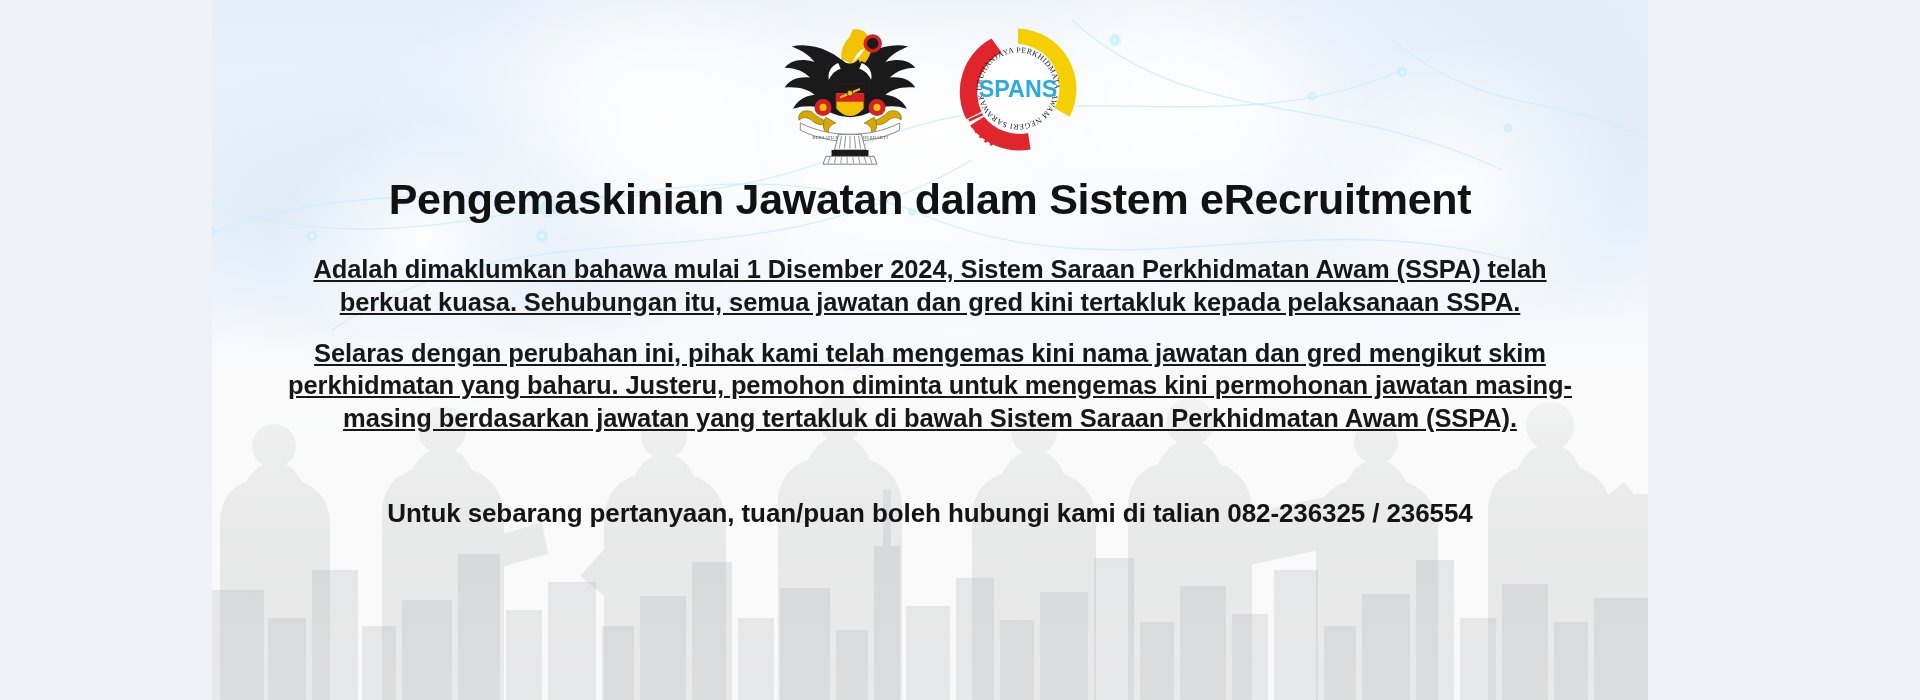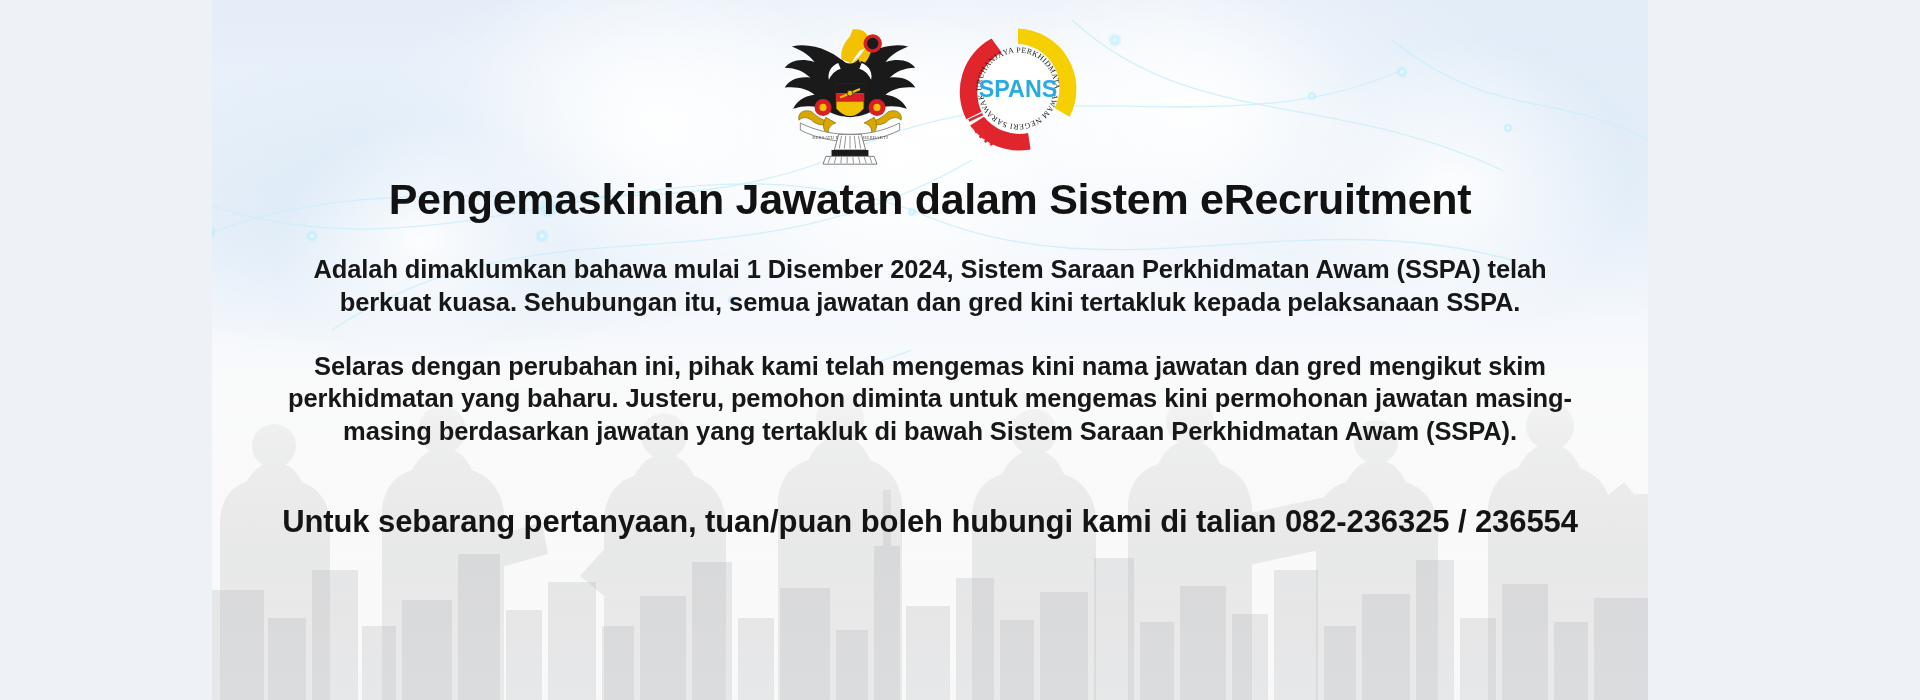--- a/index.html
+++ b/index.html
@@ -142,29 +142,29 @@
   .body-block {
     margin: 0 auto;
     padding-top: 30px;
     width: 1320px;
     color: #171717;
     font-weight: bold;
     font-size: 25.5px;
     line-height: 1.28;
     letter-spacing: -0.1px;
   }
-  .para { margin: 0; }
-  .para + .para { margin-top: 31px; }
+  .para { margin: 0; text-decoration: underline; }
+  .para + .para { margin-top: 18px; }
   .contact {
-    margin: 0 auto;
+    margin: 8px auto;
     padding-top: 55px;
     width: 1320px;
     color: #141414;
     font-weight: bold;
-    font-size: 31px;
+    font-size: 26px;
     line-height: 1.28;
     letter-spacing: -0.1px;
   }
 </style>
 </head>
 <body>
 
 <div class="screen">
 
   <div class="banner">

